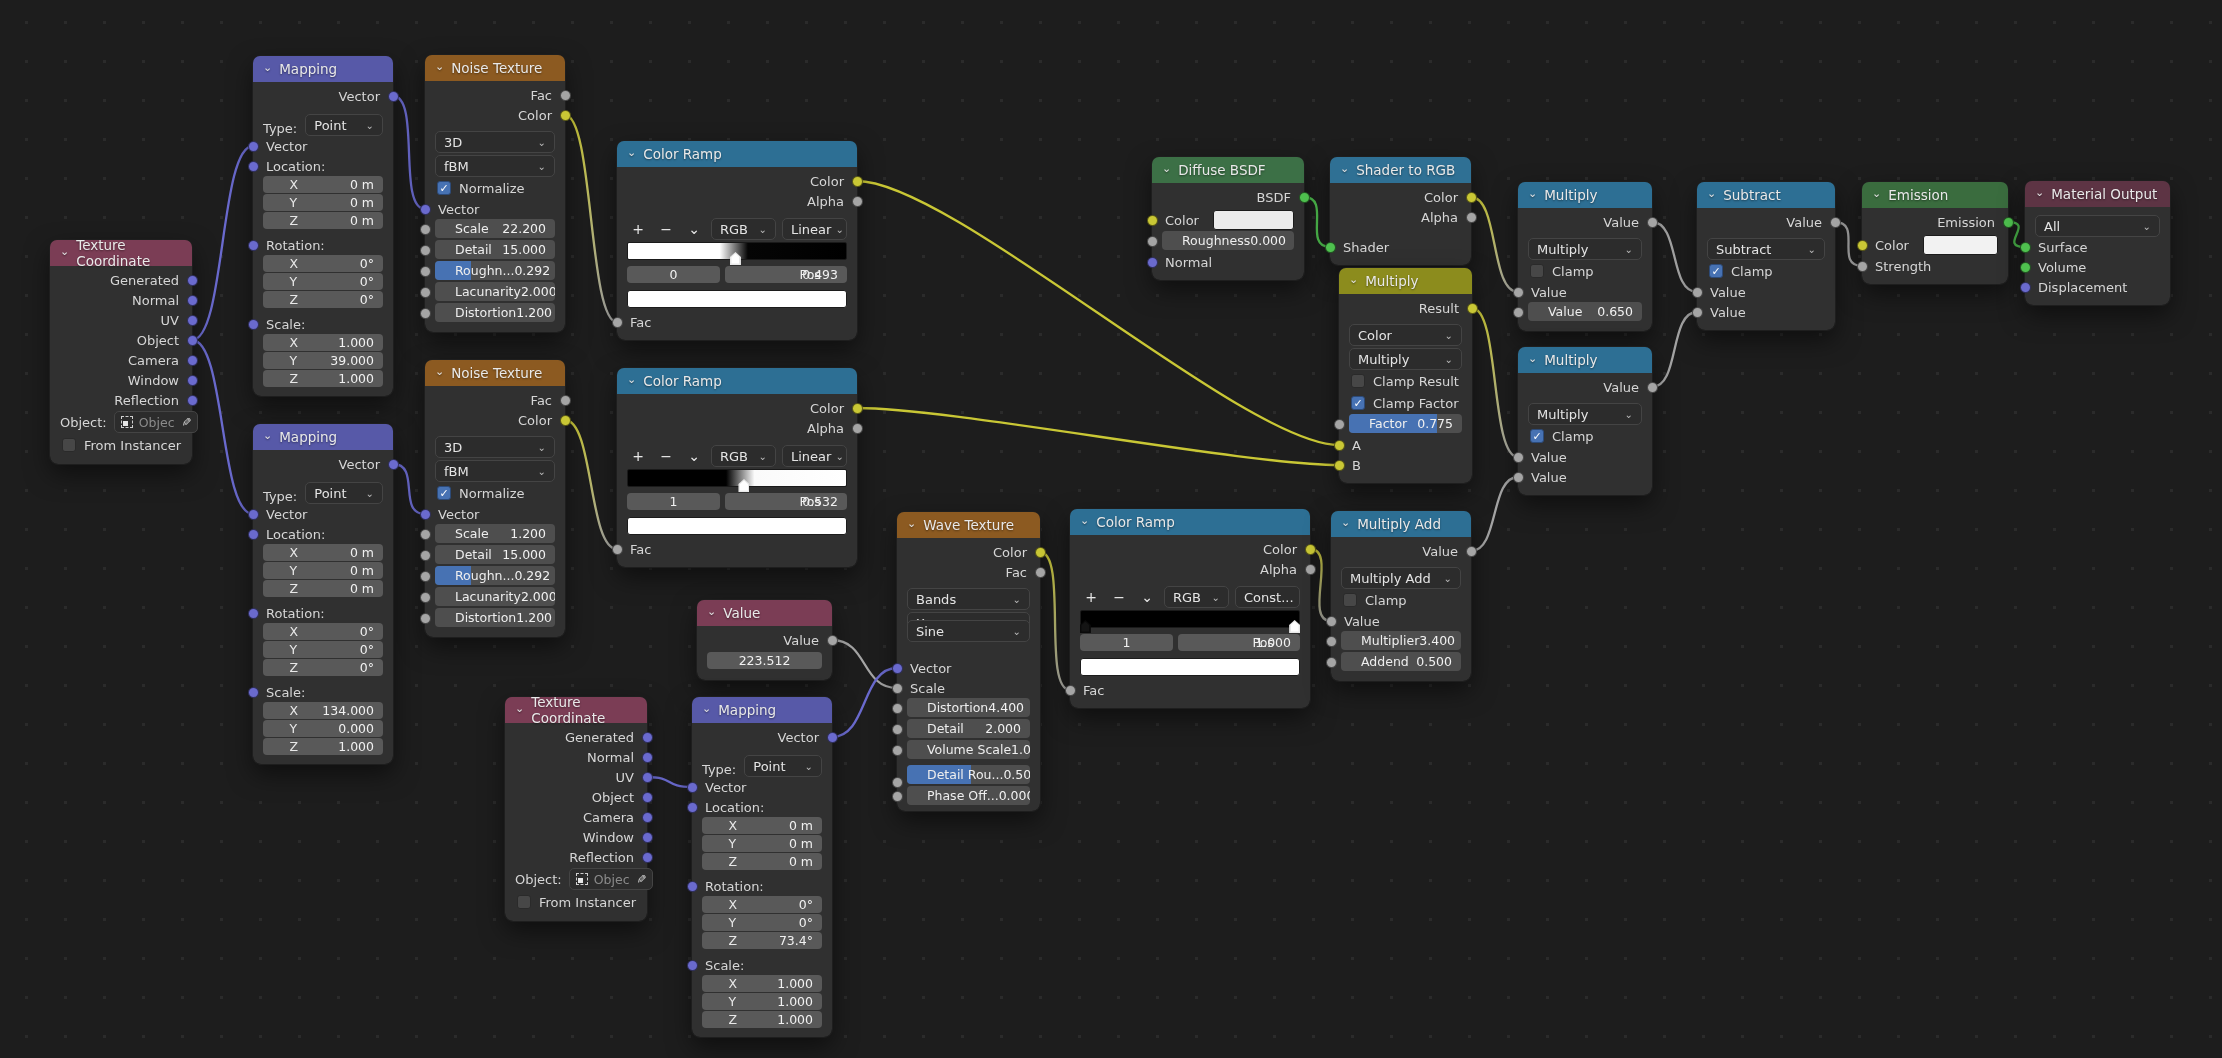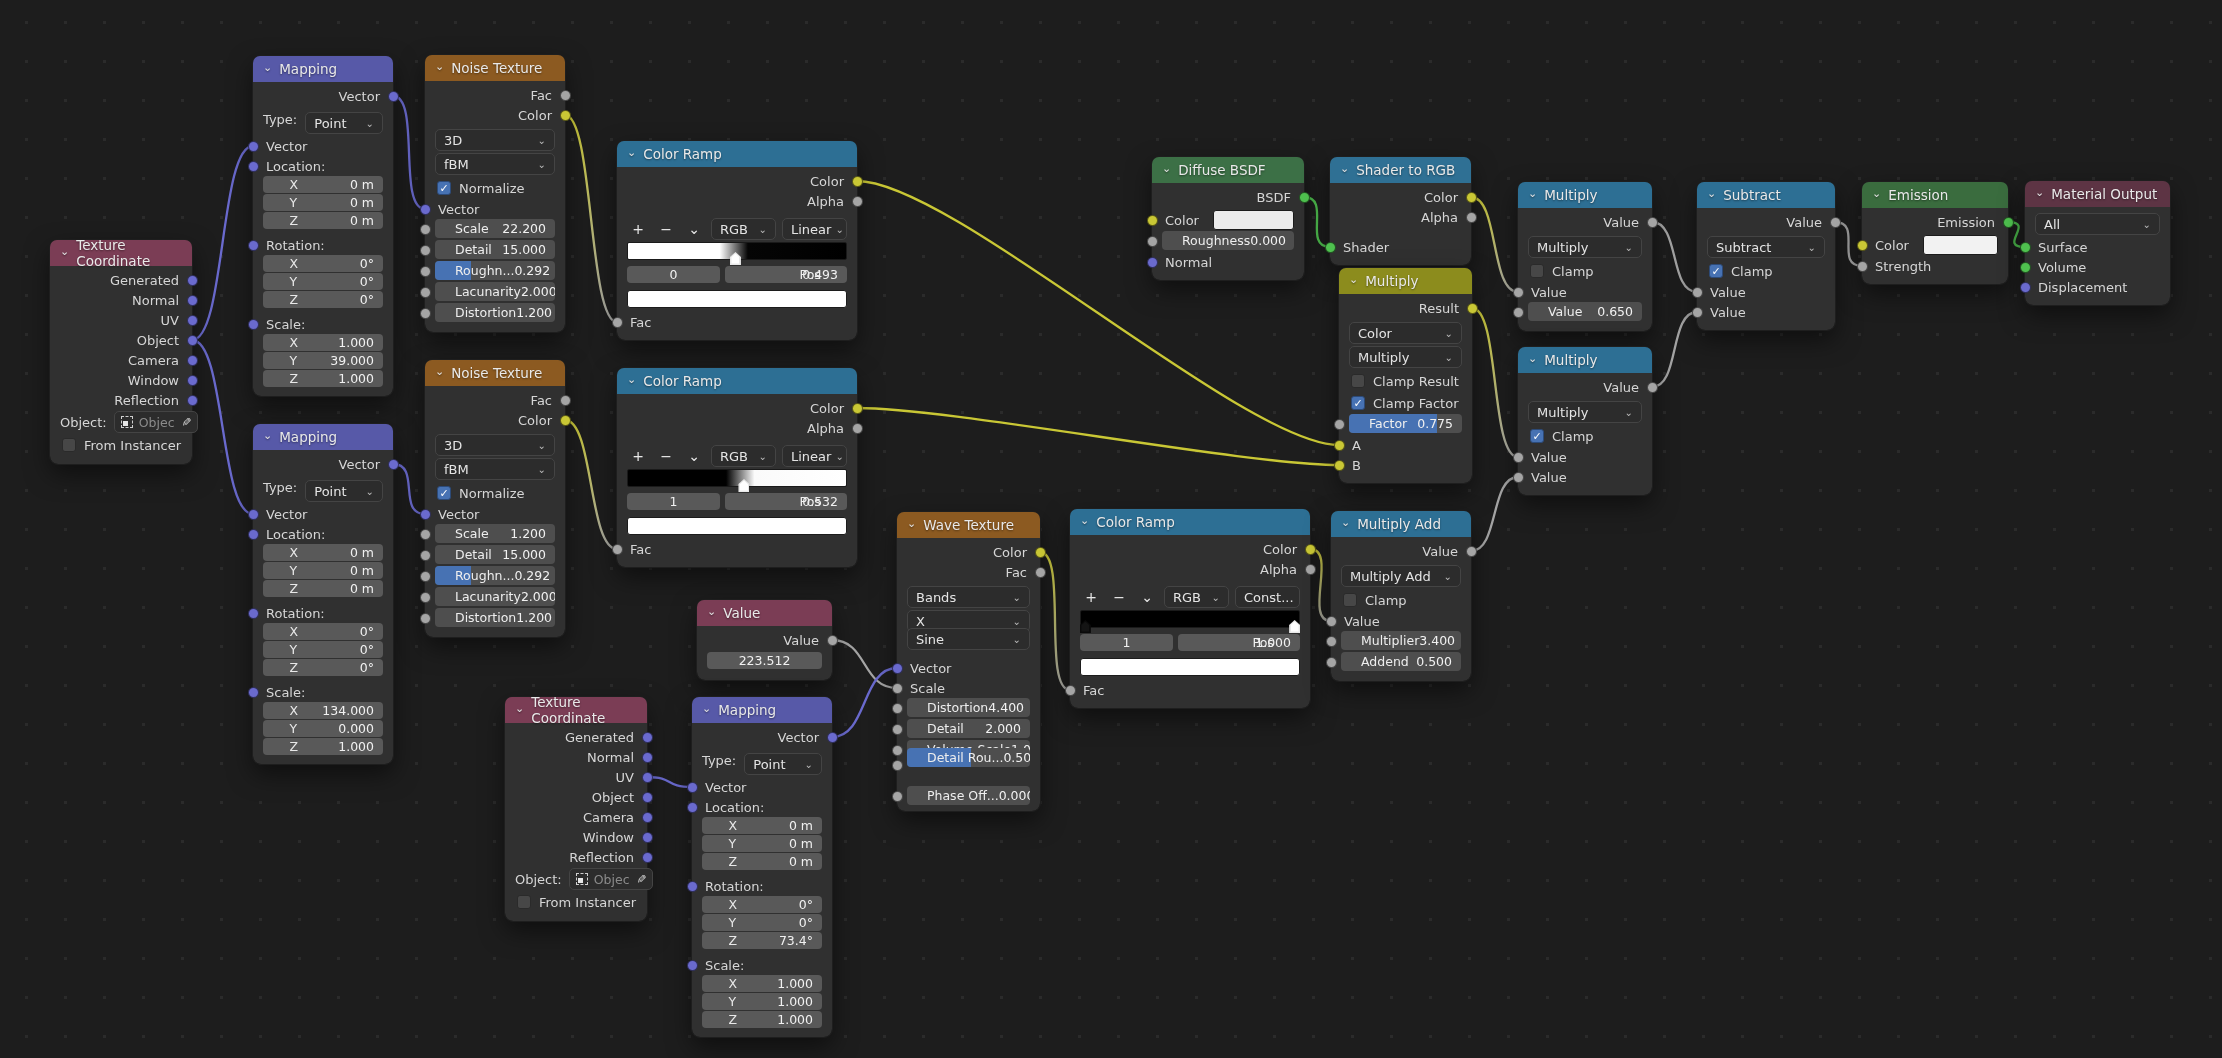--- a/index.html
+++ b/index.html
@@ -22,21 +22,21 @@
   .sock{position:absolute;width:11px;height:11px;border-radius:50%;
     border:1.5px solid rgba(0,0,0,.55);box-sizing:border-box;top:50%;margin-top:-5.5px;}
   .sockL{left:-5.5px;} .sockR{right:-5.5px;}
   .lblrow{display:flex;align-items:center;color:#d6d6d6;font-size:13px;}
   .outrow{justify-content:flex-end;padding-right:13px;}
   .inrow{justify-content:flex-start;padding-left:13px;}
   .dd{background:#2c2c2c;border:1px solid #444;border-radius:5px;height:20px;
     display:flex;align-items:center;justify-content:space-between;padding:0 8px;
     color:#e4e4e4;font-size:13px;flex:1;min-width:0;white-space:nowrap;overflow:hidden;}
   .dd .chev{color:#bdbdbd;font-size:10px;margin-left:4px;}
-  .ddrow{display:flex;align-items:flex-start;padding:0 10px;gap:8px;}
+  .ddrow{display:flex;align-items:flex-end;padding:0 10px;gap:8px;}
   .ddlabel{color:#d6d6d6;font-size:13px;}
   .fld{background:#595959;border-radius:4px;height:17px;display:flex;align-items:center;
     color:#f1f1f1;font-size:12.5px;padding:0 9px;position:relative;overflow:hidden;}
   .frow{padding:0 10px;}
   .frow .fld .flab{position:absolute;left:22%;color:#e8e8e8;}
   .frow .fld .fval{margin-left:auto;}
   .slrow{padding:0 10px;}
   .slider{background:#4e4e4e;border-radius:4px;height:19px;display:flex;align-items:center;
     position:relative;color:#f1f1f1;font-size:12.5px;overflow:hidden;}
   .slider .fill{position:absolute;left:0;top:0;bottom:0;background:#4772b3;}
@@ -752,21 +752,21 @@
             <span>Bands</span>
             <span class="chev">⌄</span>
           </div>
         </div>
         <div class="row ddrow" style="top: 98px; height: 24px;">
           <div class="dd">
             <span>X</span>
             <span class="chev">⌄</span>
           </div>
         </div>
-        <div class="row ddrow" style="top: 116px; height: 24px;">
+        <div class="row ddrow" style="top: 106px; height: 24px;">
           <div class="dd">
             <span>Sine</span>
             <span class="chev">⌄</span>
           </div>
         </div>
         <div class="row lblrow inrow" style="top: 146px; height: 20px;">
           <span>Vector</span>
           <span class="sock sockL" style="background: rgb(106, 106, 206);"></span>
         </div>
         <div class="row lblrow inrow" style="top: 166px; height: 20px;">
@@ -787,21 +787,21 @@
           </div>
           <span class="sock sockL" style="background: rgb(165, 165, 165);"></span>
         </div>
         <div class="row slrow" style="top: 228px; height: 21px;">
           <div class="slider">
             <span class="slab">Volume Scale</span>
             <span class="sval">1.000</span>
           </div>
           <span class="sock sockL" style="background: rgb(165, 165, 165);"></span>
         </div>
-        <div class="row slrow" style="top: 236px; height: 35px;">
+        <div class="row slrow" style="top: 253px; height: 35px;">
           <div class="slider">
             <div class="fill" style="width: 52%;"></div>
             <span class="slab">Detail Rou...</span>
             <span class="sval">0.500</span>
           </div>
           <span class="sock sockL" style="background: rgb(165, 165, 165);"></span>
         </div>
         <div class="row slrow" style="top: 274px; height: 21px;">
           <div class="slider">
             <span class="slab">Phase Off...</span>

